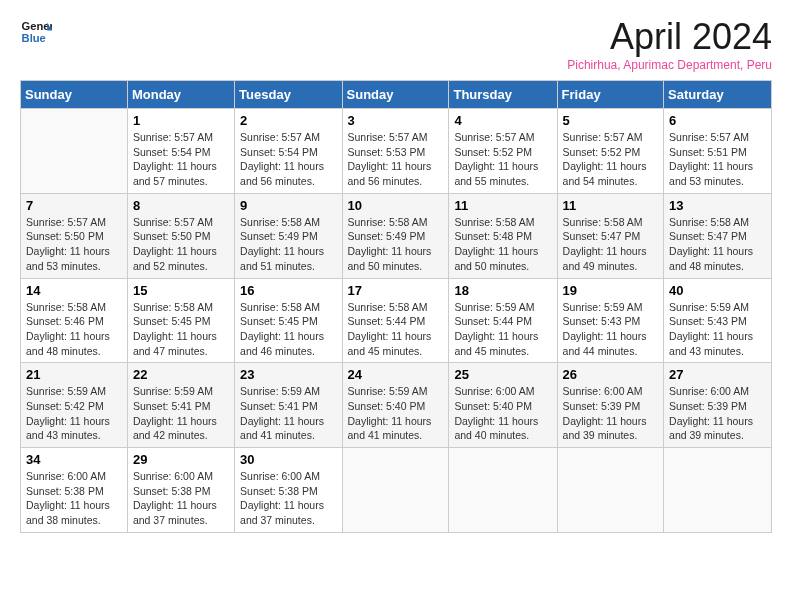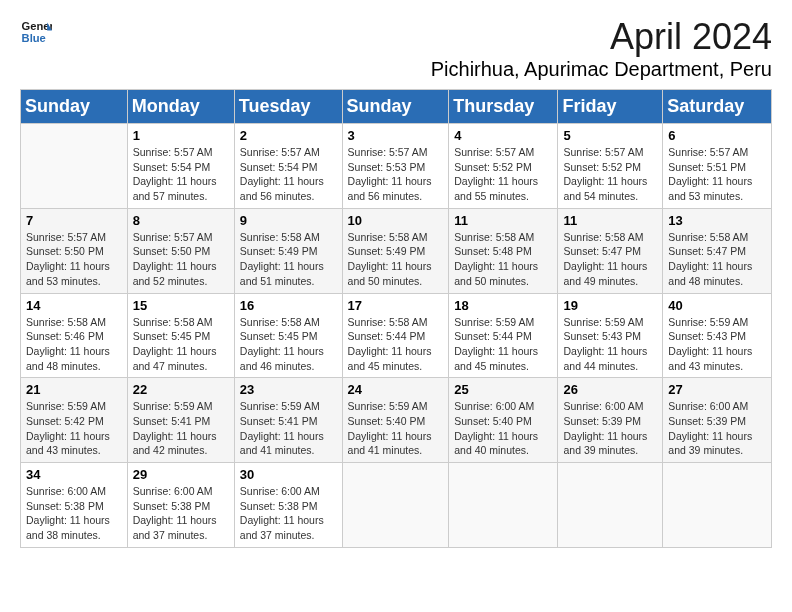--- a/index.html
+++ b/index.html
@@ -27,34 +27,34 @@
     }
     .title-area {
       text-align: right;
     }
     .month-title {
       font-size: 36px;
       font-weight: normal;
       color: #1a1a1a;
     }
     .location-title {
-      font-size: 20px;
-      color: #000000;
+      font-size: 12px;
+      color: #ec4899;
     }
     table {
       width: 100%;
       border-collapse: collapse;
       font-size: 11px;
     }
     thead tr th {
       background-color: #2a6db5;
       color: #fff;
       padding: 6px 4px;
       text-align: left;
-      font-size: 18px;
+      font-size: 13px;
       border: 1px solid #ccc;
     }
     tbody tr td {
       border: 1px solid #ccc;
       vertical-align: top;
       padding: 4px 5px;
       height: 80px;
       width: 113px;
       background: #fff;
     }

